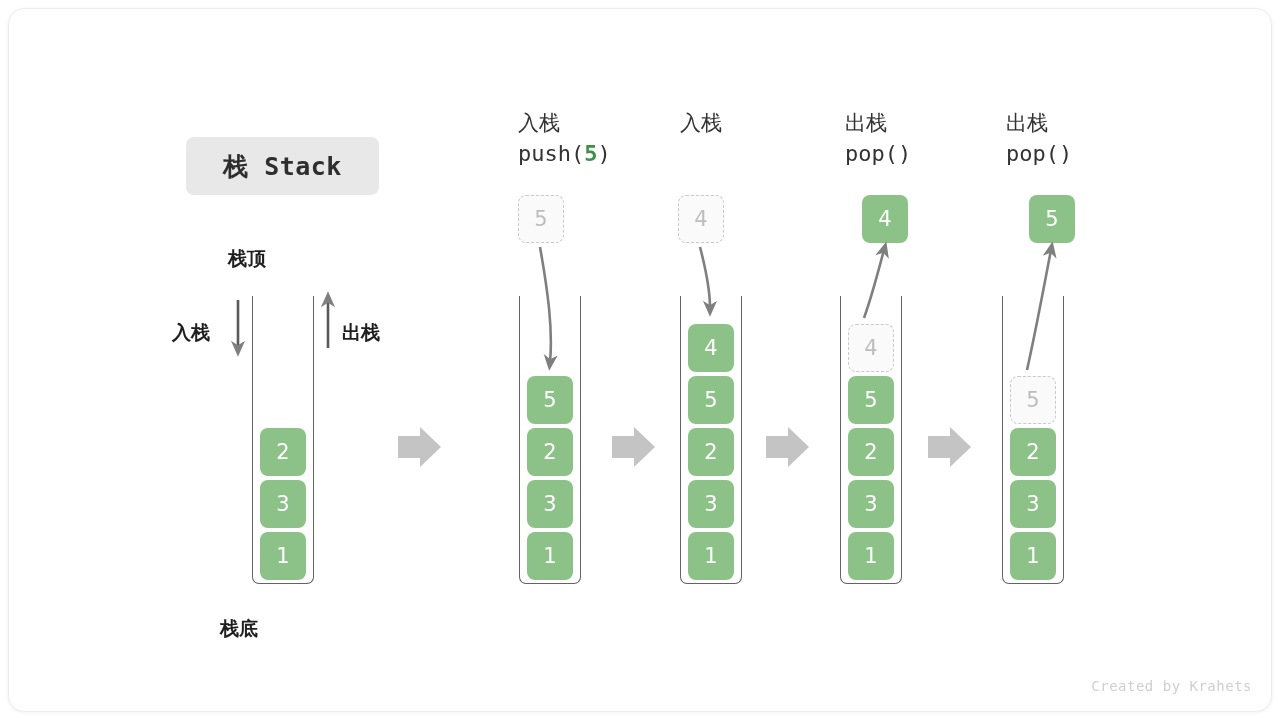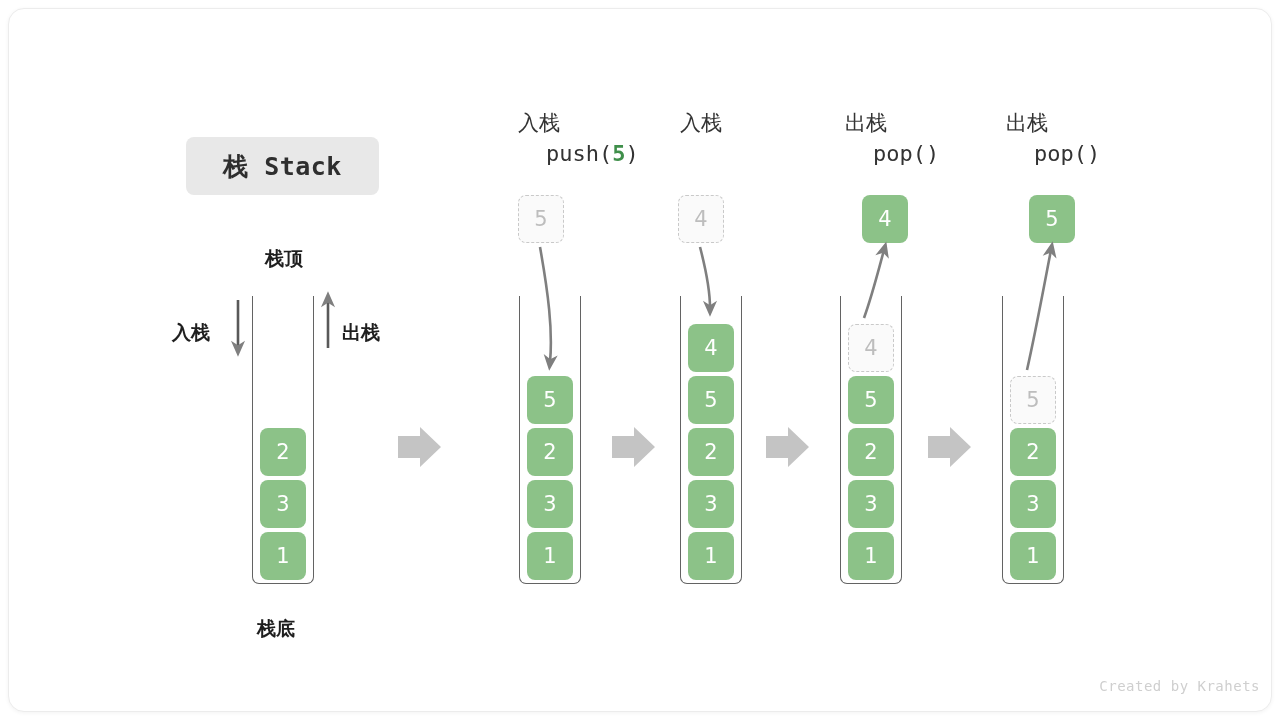--- a/index.html
+++ b/index.html
@@ -63,21 +63,20 @@
     font-size: 21px;
     line-height: 30px;
     color: #333333;
   }
   .stage-head .op {
     font-family: "DejaVu Sans Mono", "Liberation Mono", monospace;
     font-size: 22px;
     line-height: 32px;
     color: #333333;
     white-space: pre;
-    margin-left: 28px;
   }
   .stage-head .op .val {
     color: #3f8f4a;
     font-weight: bold;
   }
 
   
   .stack {
     position: absolute;
     width: 62px;
@@ -157,36 +156,36 @@
     font-weight: bold;
     color: #1f1f1f;
     white-space: nowrap;
   }
   .cap-label {
     position: absolute;
     font-family: "DejaVu Sans", "Liberation Sans", sans-serif;
     font-size: 19px;
     font-weight: bold;
     color: #1f1f1f;
-    text-align: center;
+    text-align: left;
     white-space: nowrap;
   }
 
   svg.overlay {
     position: absolute;
     left: 0;
     top: 0;
     width: 1280px;
     height: 720px;
     pointer-events: none;
   }
 
   .credit {
     position: absolute;
-    right: 20px;
+    right: 28px;
     bottom: 26px;
     font-family: "DejaVu Sans Mono", "Liberation Mono", monospace;
     font-size: 14px;
     color: #cfcfcf;
     letter-spacing: 0.5px;
   }
 </style>
 </head>
 <body>
 

